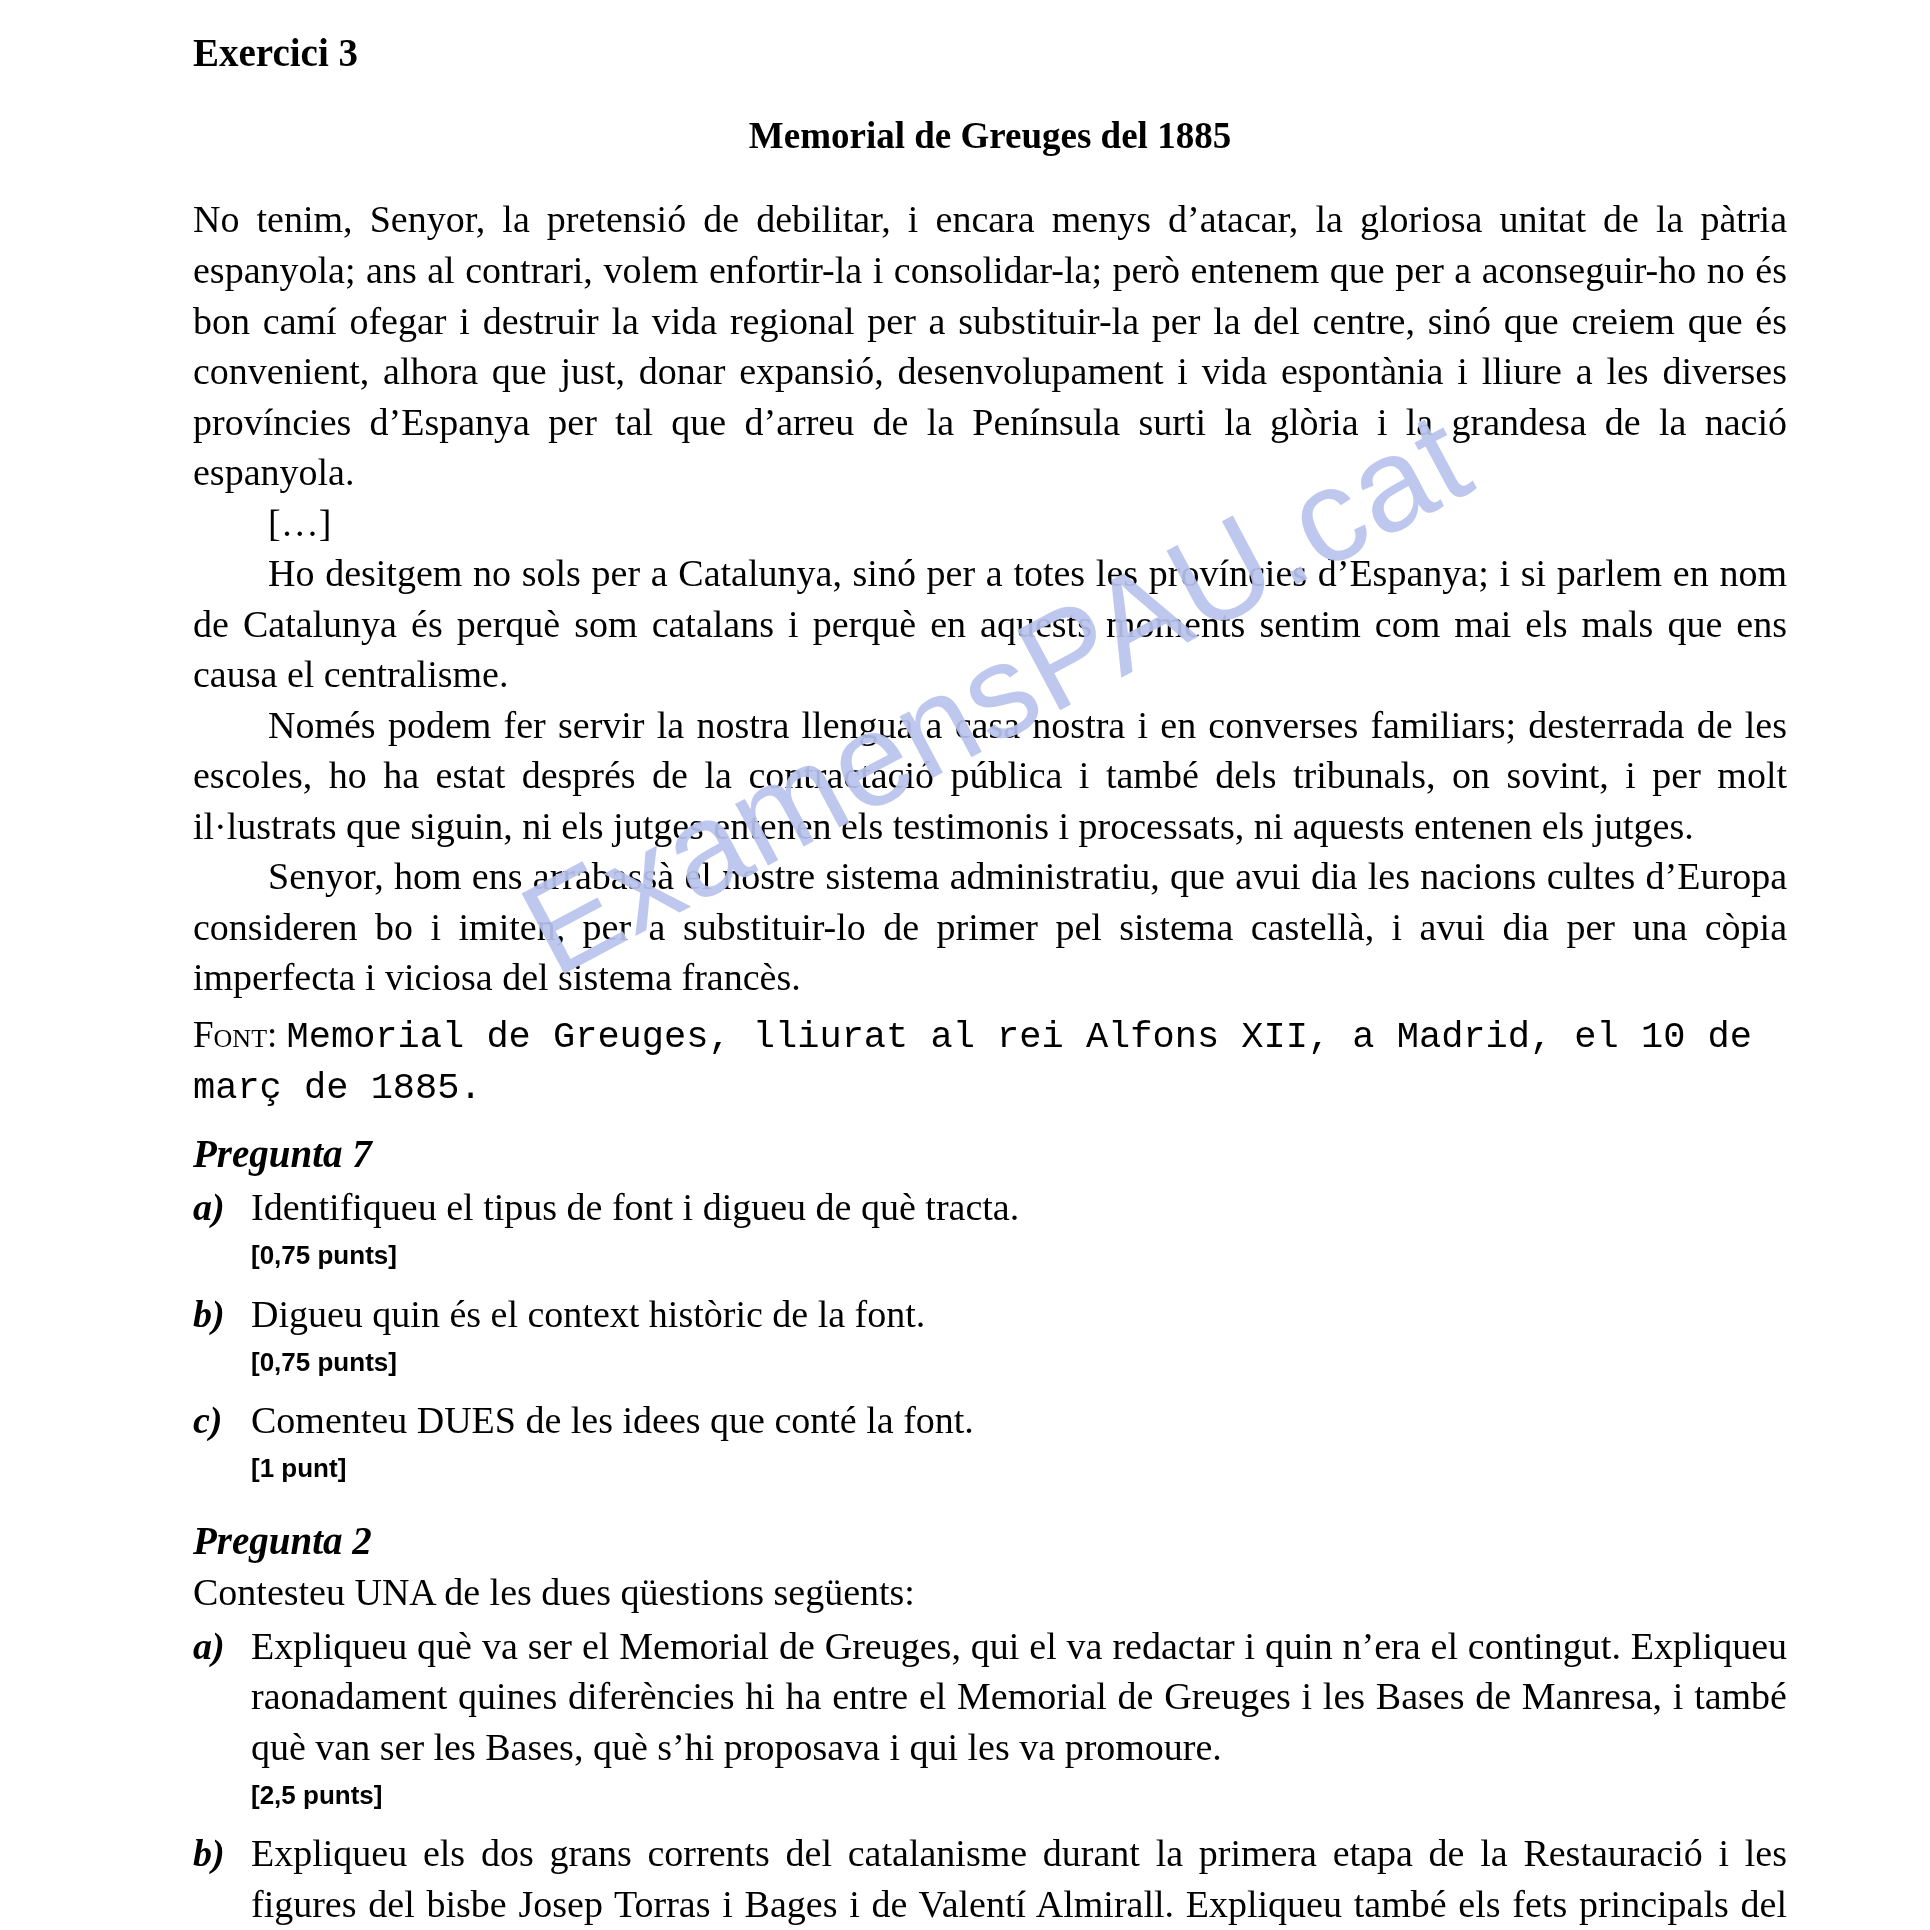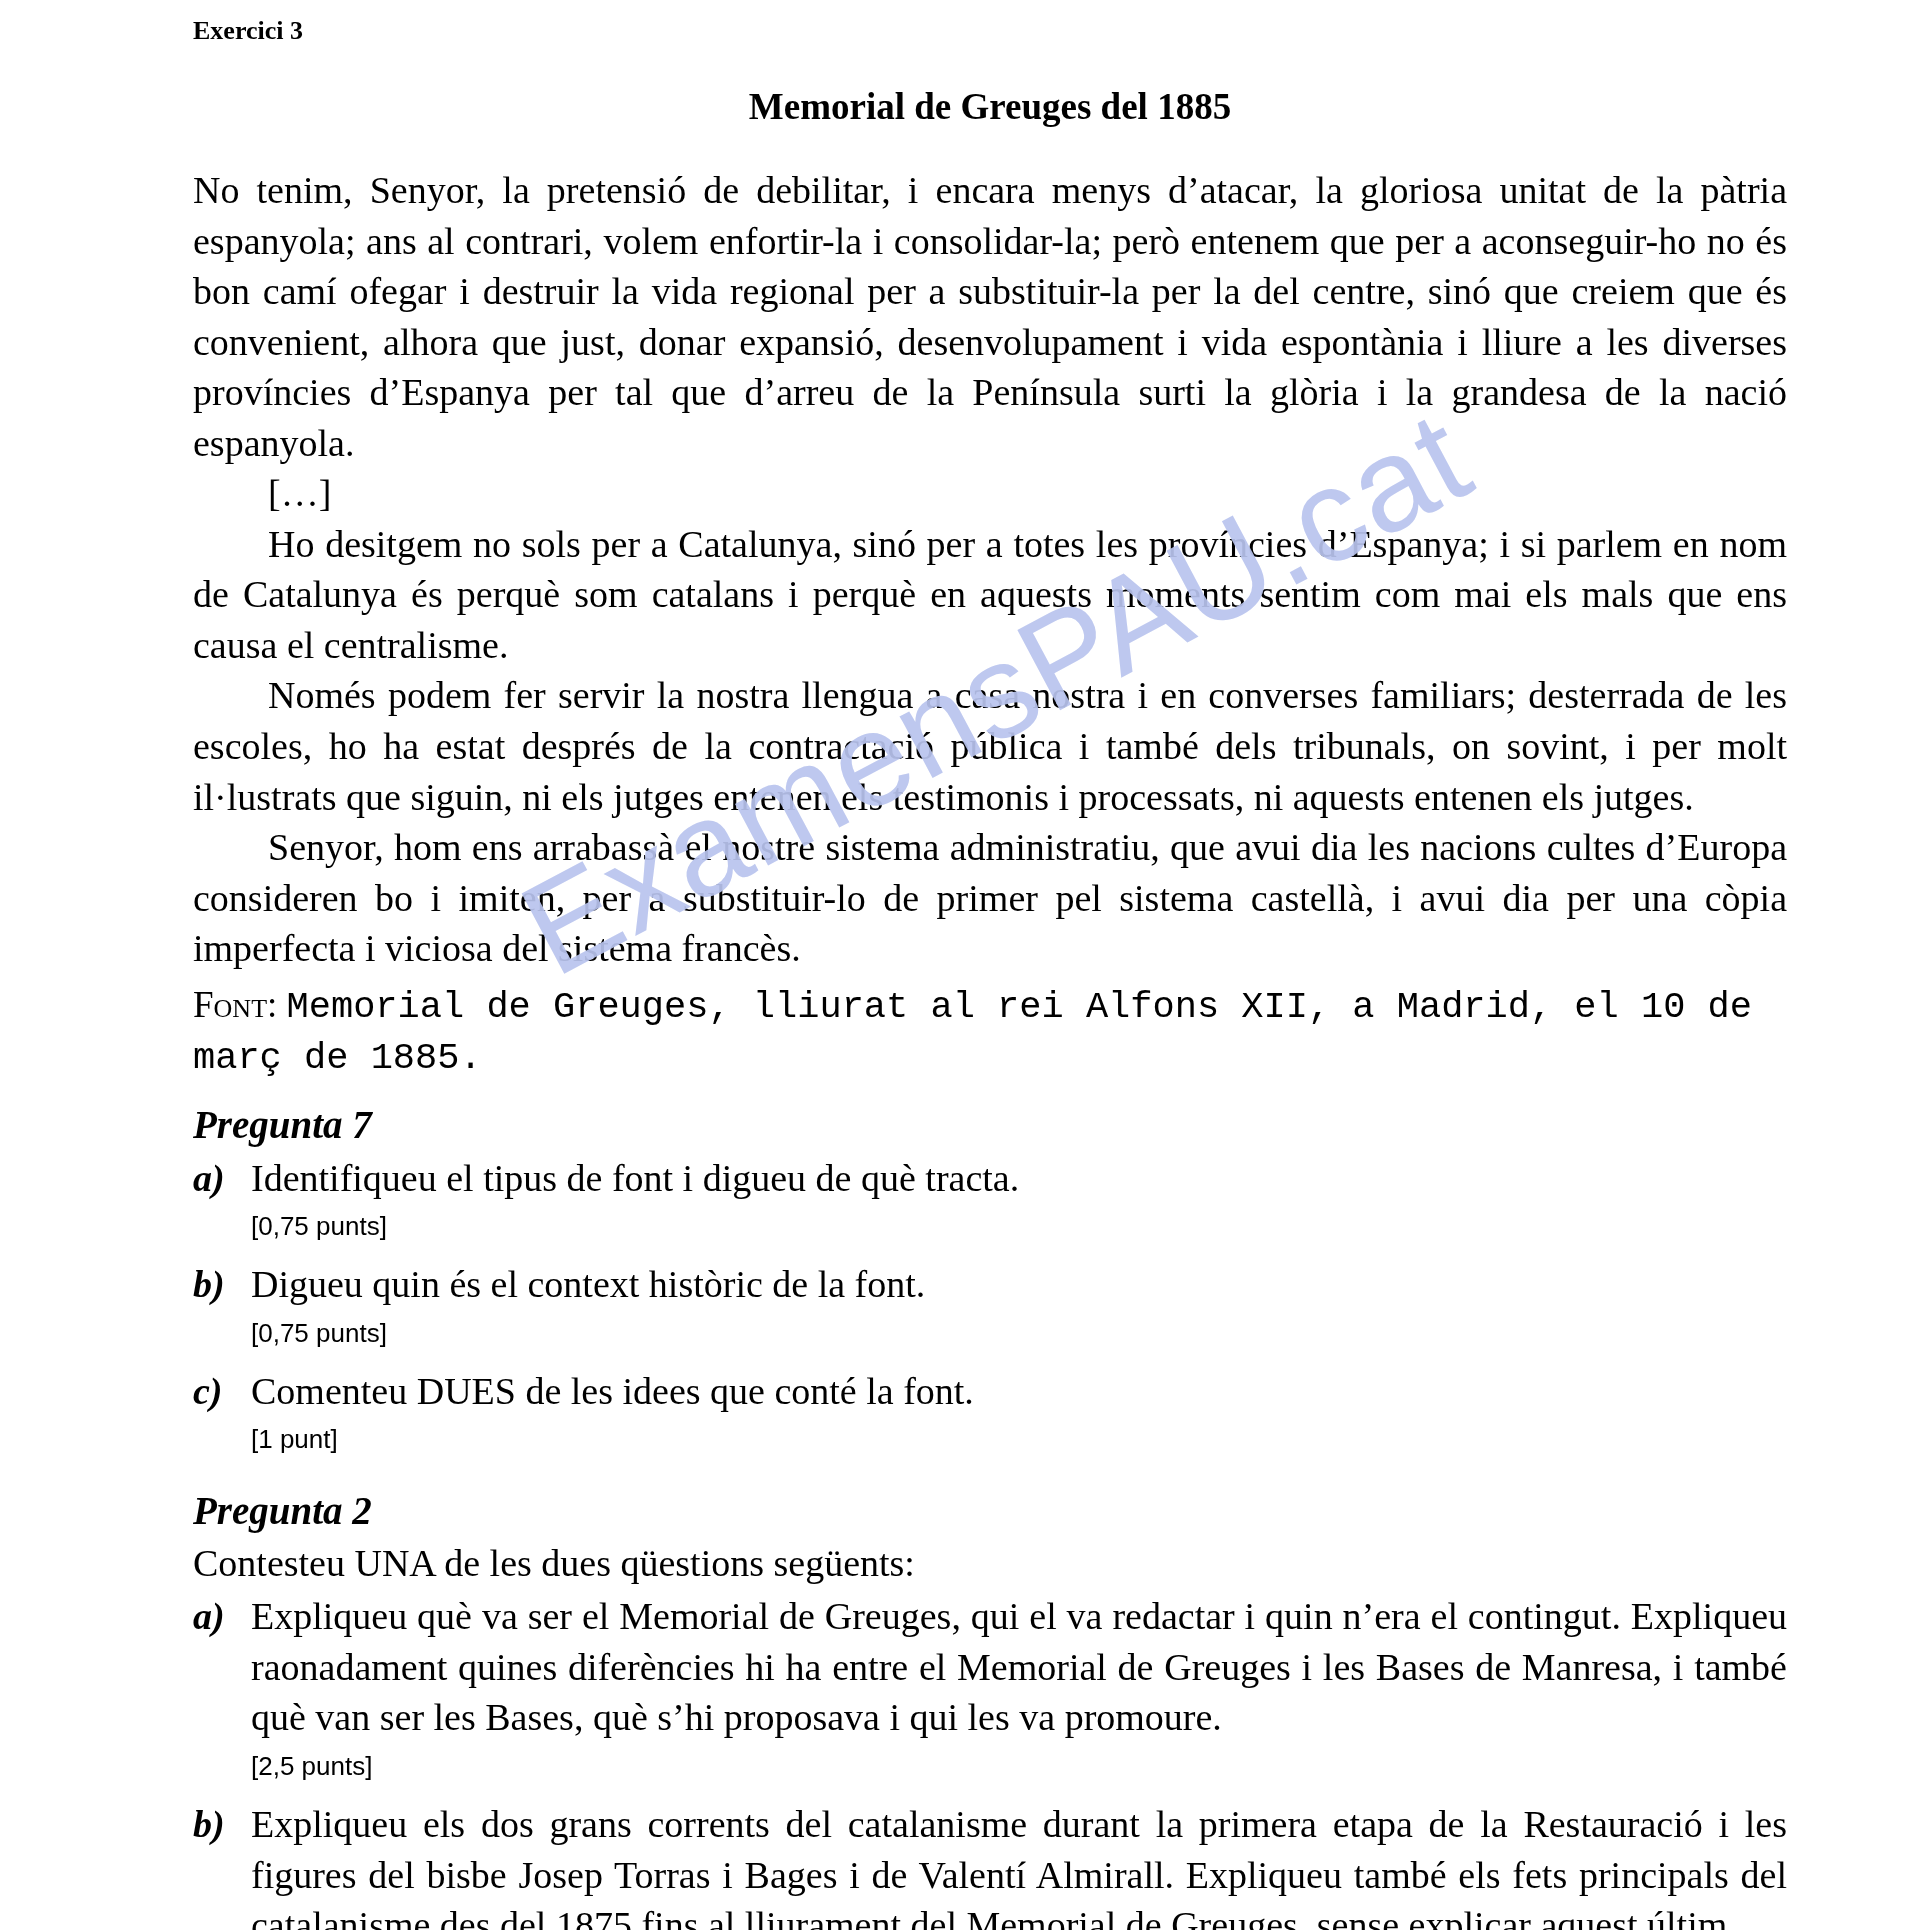--- a/index.html
+++ b/index.html
@@ -44,23 +44,23 @@
     color: #b9c4ee;
     opacity: 0.92;
     white-space: nowrap;
     pointer-events: none;
     z-index: 5;
     user-select: none;
   }
 
   
   .exercise-title {
-    font-size: 26px;
-    font-weight: bold;
-    margin: 0 0 40px 0;
+    font-size: 39px;
+    font-weight: bold;
+    margin: 15px 0 40px 0;
     line-height: 1.1;
   }
   .doc-title {
     font-size: 37px;
     font-weight: bold;
     text-align: center;
     margin: 0 0 37px 0;
     line-height: 1.15;
   }
   p.body-text {
@@ -124,20 +124,21 @@
     margin: 0;
     text-align: justify;
     hyphens: manual;
   }
   .points {
     font-family: "Liberation Sans", "DejaVu Sans", sans-serif;
     font-size: 26px;
     line-height: 1.2;
     margin: 7.8px 0 14px 0;
     color: #000000;
+    font-weight: bold;
   }
 </style>
 </head>
 <body>
 
 <div class="page">
 
   <div class="watermark" style="color: rgb(185, 196, 238);">ExamensPAU.cat</div>
 
   <div class="content">

